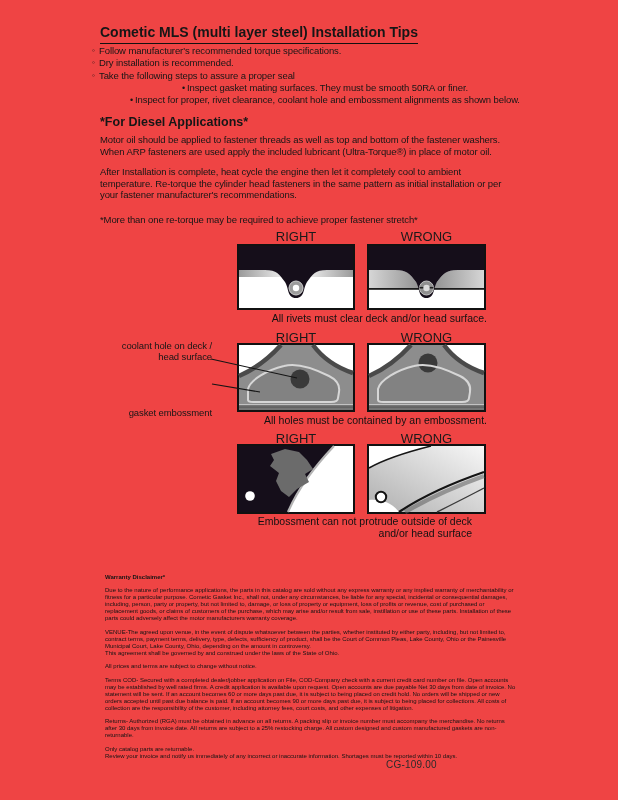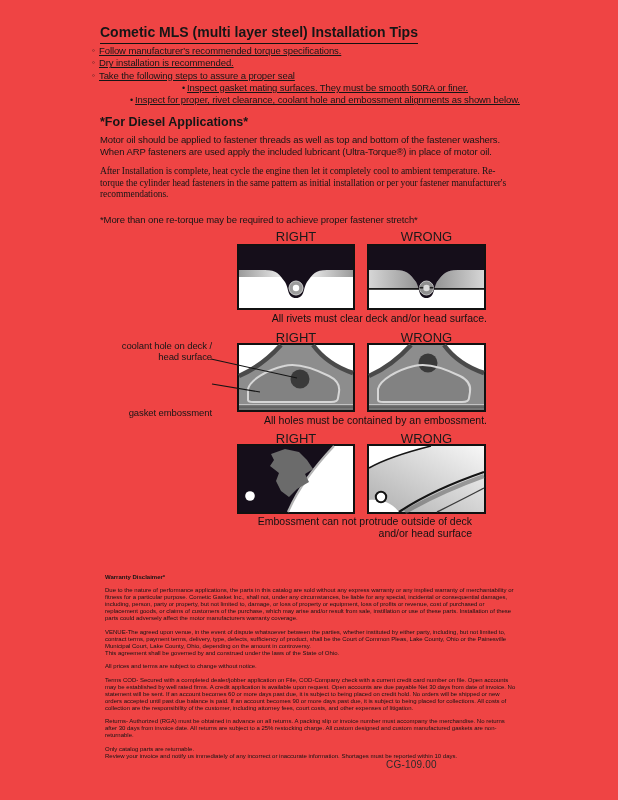--- a/index.html
+++ b/index.html
@@ -5,30 +5,30 @@
   html,body{margin:0;padding:0;background:#fff;}
   .page{position:relative;width:618px;height:800px;background:#ef4444;overflow:hidden;
         font-family:"Liberation Sans", sans-serif;color:#161616;}
   .abs{position:absolute;}
 
   
   .title{left:100px;top:24px;font-size:14px;font-weight:bold;letter-spacing:0;
          border-bottom:1.5px solid #111;padding-bottom:3px;white-space:nowrap;}
 
   
-  .tips{left:92px;top:45px;width:440px;font-size:9.5px;letter-spacing:-0.1px;text-decoration:underline;}
+  .tips{left:92px;top:45px;width:440px;font-size:9.5px;letter-spacing:-0.1px;}
   .tip{line-height:12.3px;white-space:nowrap;}
   .tip .mk{display:inline-block;width:7px;font-size:8px;vertical-align:1px;}
   .tip.sub{padding-left:24px;text-align:center;}
   .tip.sub .mk{width:7px;font-size:9px;vertical-align:0;}
 
   
   .diesel-h{left:100px;top:115px;font-size:12.5px;font-weight:bold;}
   .bodypara{left:100px;width:414px;font-size:9.5px;line-height:11.7px;letter-spacing:-0.1px;}
-  .p1{top:134px;} .p2{top:166px;font-family:Liberation Serif, serif;} .p3{top:214px;}
+  .p1{top:134px;} .p2{top:166px;} .p3{top:214px;}
 
   
   .dlabel{font-size:13px;color:#1a1a1a;text-align:center;white-space:nowrap;}
   .dcap{font-size:10.5px;line-height:11.5px;color:#111;text-align:right;}
   .img-l{left:237px;width:118px;} .img-r{left:367px;width:119px;}
   svg{display:block;}
 
   
   .ann{font-size:9.5px;line-height:11px;text-align:right;width:104px;left:108px;letter-spacing:-0.1px;}
 

